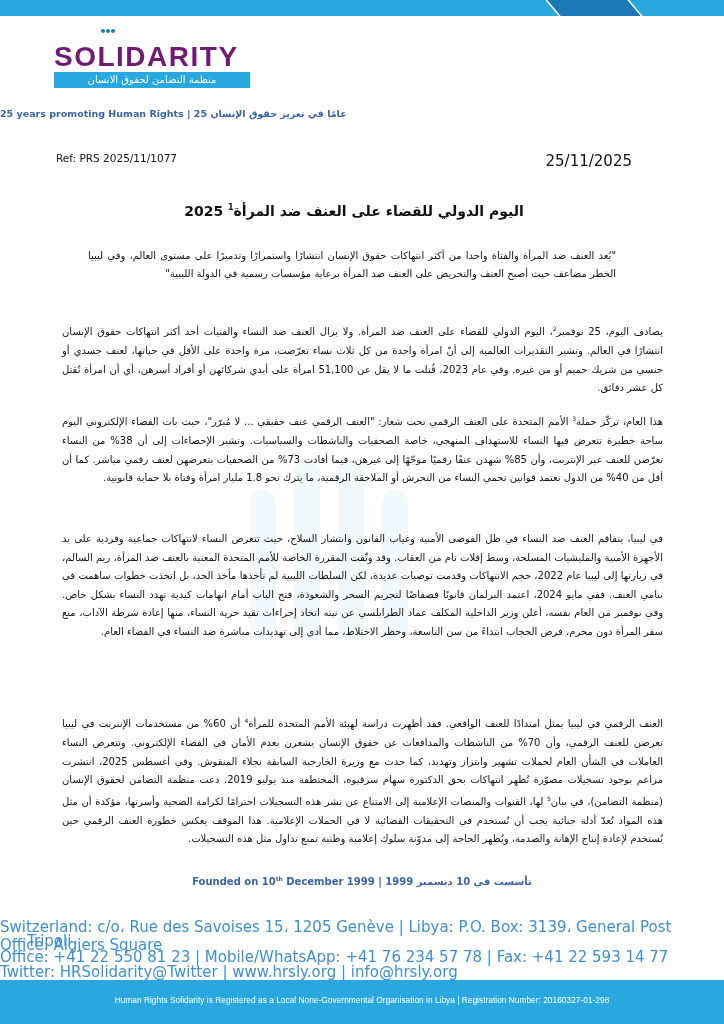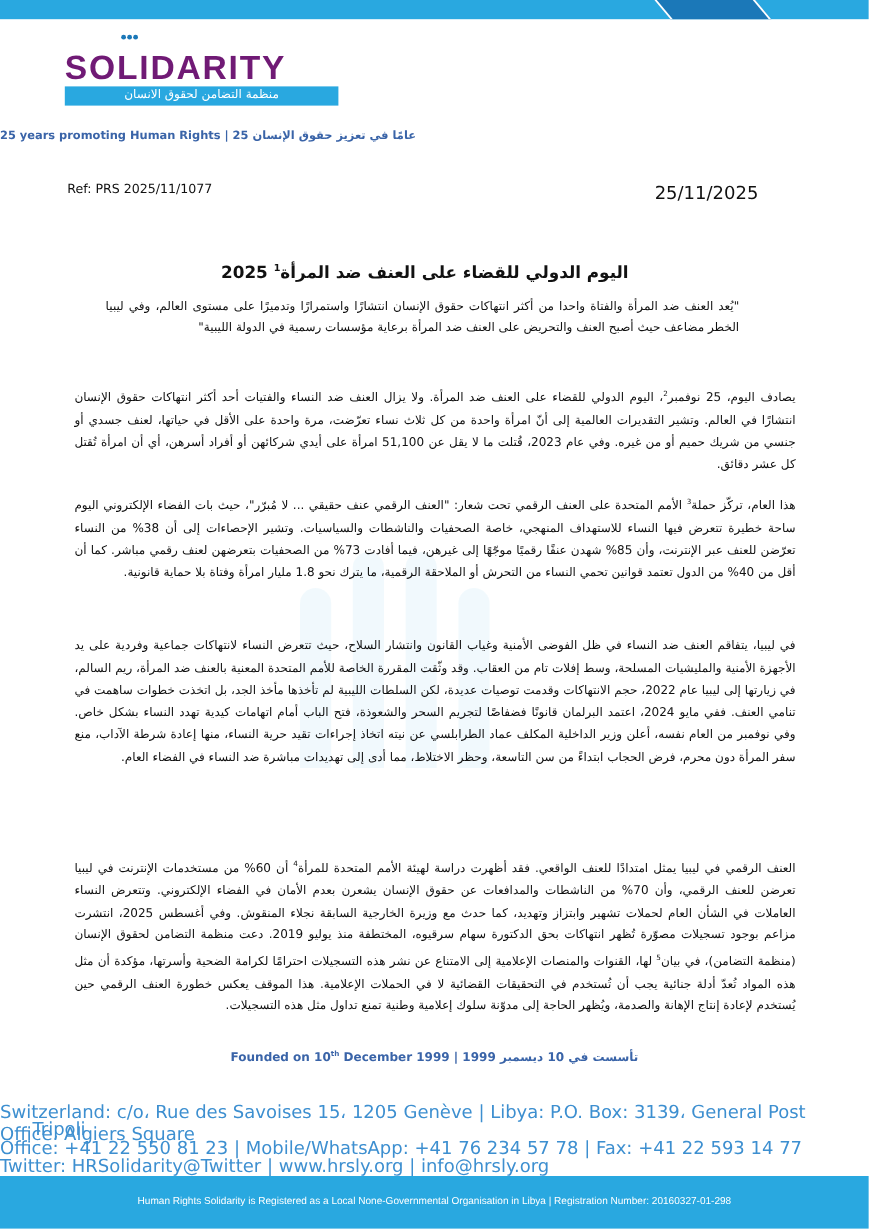--- a/index.html
+++ b/index.html
@@ -17,32 +17,32 @@
     position:absolute; left:0; top:2px; font-family:"Liberation Sans", sans-serif;
     font-size:22px; letter-spacing:0.5px; color:#29a8e0; font-weight:normal; line-height:22px;
   }
   .logo .l2 {
     position:absolute; left:0; top:22px; font-family:"Liberation Sans", sans-serif;
     font-size:28px; font-weight:bold; letter-spacing:1.5px; color:#701a75; line-height:26px;
   }
   .logo .dots { position:absolute; left:46px; top:-4px; }
   .logo .dots span { display:inline-block; width:4px; height:4px; border-radius:50%; background:#1b78b8; margin:0 0.5px; }
   .logo .ar {
-    position:absolute; left:0; top:50px; width:228px; height:16px; background:#29a8e0;
+    position:absolute; left:0; top:50px; width:196px; height:16px; background:#29a8e0;
     color:#fff; font-size:10px; line-height:16px; text-align:center; direction:rtl;
   }
   .tagline {
     position:absolute; left:0; width:604px; top:108px; text-align:left;
     font-family:"DejaVu Sans", sans-serif; font-size:9.5px; font-weight:bold; color:#3a64a8;
   }
   .ref { position:absolute; left:56px; top:152px; font-size:10.5px; color:#111; }
   .date { position:absolute; right:92px; top:152px; font-size:15px; color:#111; }
   .title {
     position:absolute; left:0; width:708px; top:203px; text-align:center; direction:rtl;
-    font-size:14px; font-weight:bold; color:#111;margin-top:16px;
+    font-size:14px; font-weight:bold; color:#111;
   }
   .title sup { font-size:8px; }
   .quote {
     position:absolute; left:88px; width:528px; top:247px; direction:rtl; text-align:justify;
     text-align-last:right; font-size:10px; line-height:18px; color:#111;
   }
   .para {
     position:absolute; left:62px; width:601px; direction:rtl; text-align:justify;
     text-align-last:right; font-size:10px; line-height:18.6px; color:#111;
   }

